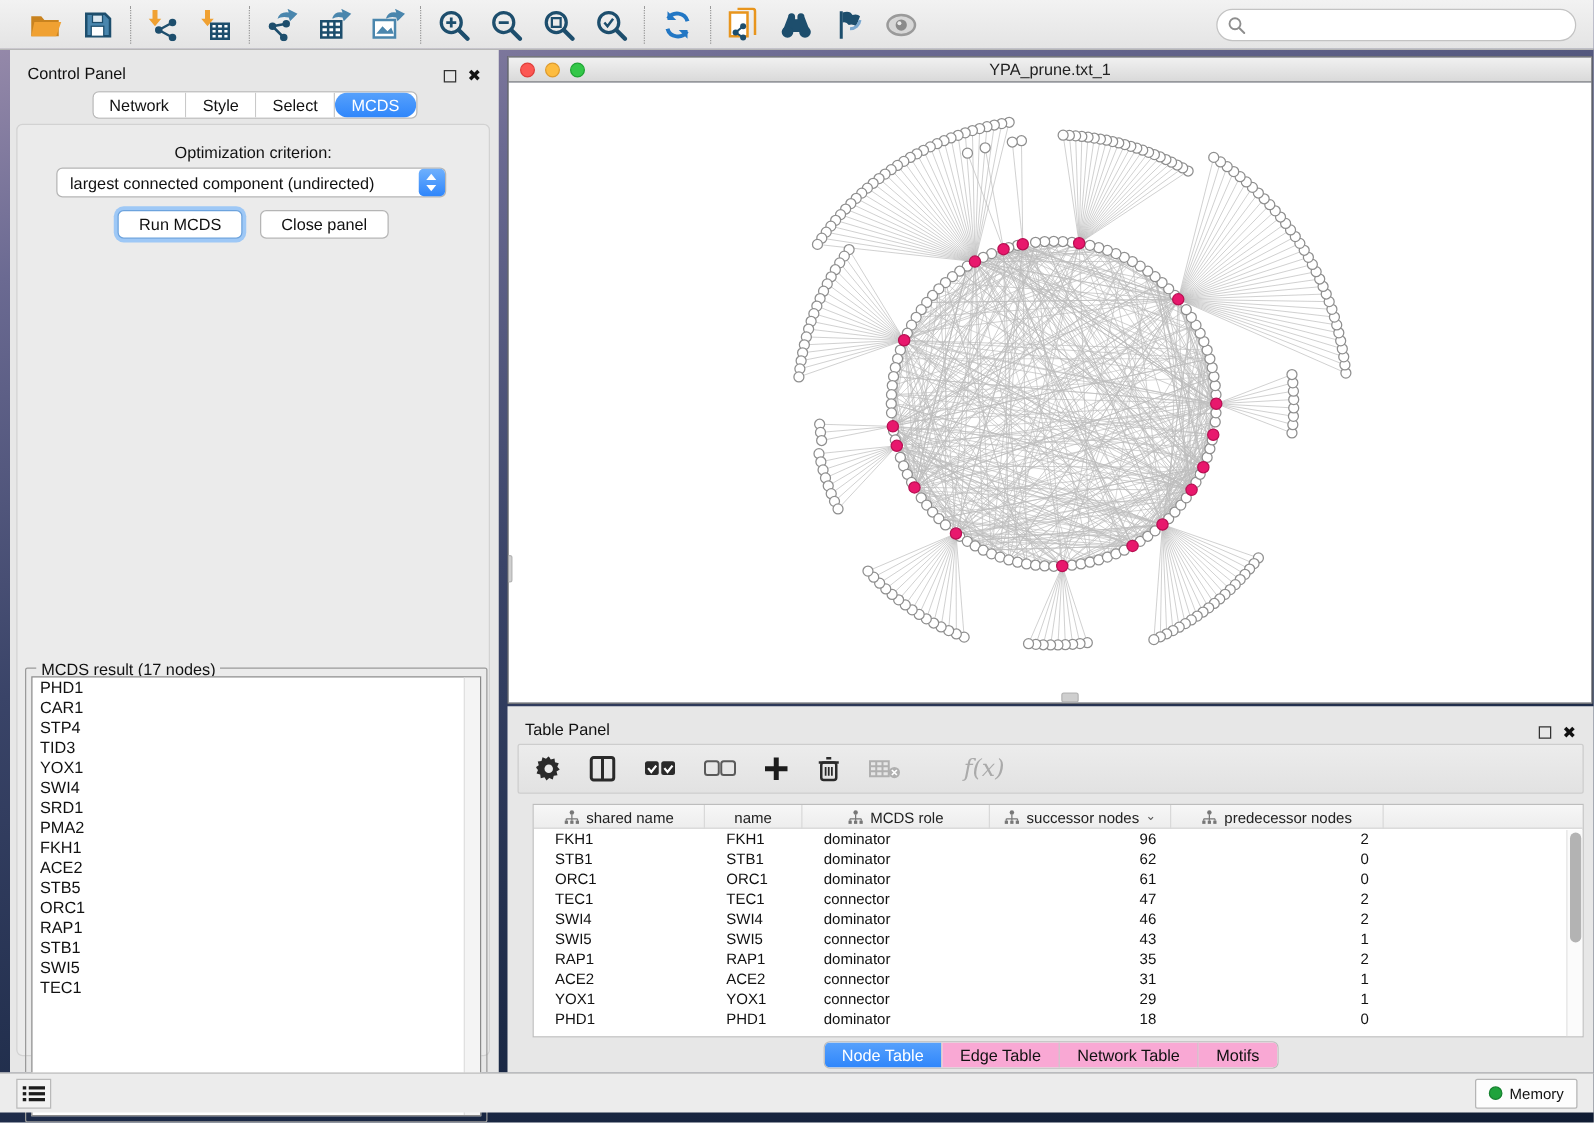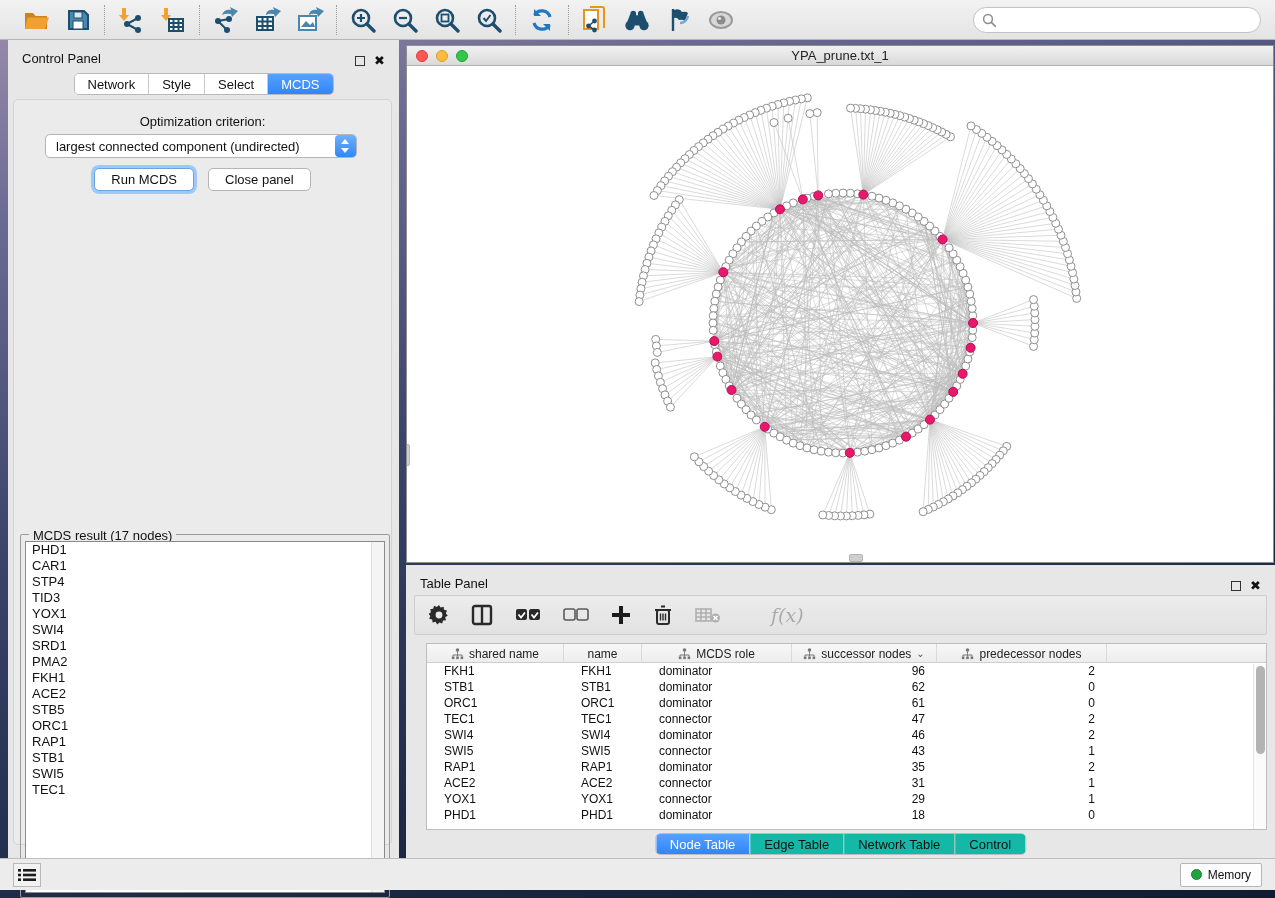--- a/index.html
+++ b/index.html
@@ -24,21 +24,21 @@
   .control-panel { position:absolute; left:8px; top:40px; width:391px; height:818px; background:#e7e7e7; }
   .panel-titlebar { position:absolute; left:0; top:0; right:0; height:26px; display:flex; align-items:flex-end; padding:0 14px; }
   .panel-title { font-size:13px; color:#111; }
   .panel-winbtns { margin-left:auto; display:flex; align-items:center; gap:9px; }
   .float-btn { width:10px; height:10px; border:1.5px solid #333; background:transparent; }
   .close-btn { font-size:13px; font-weight:bold; color:#111; line-height:10px; }
 
   .cp-tabs { position:absolute; top:33px; left:50%; transform:translateX(-50%); display:flex;
              border:1px solid #b9b9b9; border-radius:5px; overflow:hidden; background:#fff; height:22px; }
   .cp-tab { padding:2px 13px; font-size:13px; line-height:17px; background:#fff; border-right:1px solid #c9c9c9; color:#111; }
-  .cp-tab:last-child { border-right:none; }
+  .cp-tab:last-child { border-right:none;border-radius:10px; }
   .cp-tab.active { background:linear-gradient(#57a1fc,#2f86fb); color:#fff; }
 
   .cp-inner { position:absolute; left:5px; right:7px; top:59px; bottom:13px;
               background:#ebebeb; border:1px solid #d2d2d2; border-radius:5px; }
   .opt-label { position:absolute; top:14px; width:100%; text-align:center; font-size:13px; color:#111; }
   .opt-select { position:absolute; left:31px; top:34px; width:312px; height:24px; background:#fff;
                 border:1px solid #b5b5b5; border-radius:5px; display:flex; align-items:center; }
   .opt-select-value { flex:1; padding-left:10px; font-size:13px; color:#111; white-space:nowrap; overflow:hidden; }
   .opt-stepper { width:21px; height:22px; margin-right:0px; border-radius:4px;
                  background:linear-gradient(#6fb0fd,#2f86fb); position:relative; }
@@ -94,21 +94,21 @@
   .c0{width:137px;} .c1{width:78px;} .c2{width:150px;} .c3{width:145px;} .c4{width:170px;} .cf{flex:1; border-right:none;}
   .nt-rows { font-size:12px; color:#111; }
   .nt-row { display:flex; height:16px; line-height:16px; }
   .nt-cell { padding-left:17px; overflow:hidden; white-space:nowrap; }
   .nt-cell.num { text-align:right; padding-right:12px; padding-left:0; }
   .nt-vscroll { position:absolute; right:0; top:20px; bottom:0; width:13px; background:#fbfbfb; border-left:1px solid #e4e4e4; }
   .nt-vthumb { position:absolute; left:2px; top:2px; width:9px; height:88px; background:#b3b3b3; border-radius:5px; }
 
   .tp-tabs { position:absolute; top:268px; left:50%; transform:translateX(-50%); display:flex;
              border:1px solid #bdbdbd; border-radius:5px; overflow:hidden; background:#fff; height:22px; }
-  .tp-tab { padding:2px 14px; font-size:13px; line-height:17px; background:#14b8a6; border-right:1px solid #c9c9c9; color:#111; white-space:nowrap; }
+  .tp-tab { padding:2px 14px; font-size:13px; line-height:17px; background:#f9a8d4; border-right:1px solid #c9c9c9; color:#111; white-space:nowrap; }
   .tp-tab:last-child { border-right:none; }
   .tp-tab.active { background:linear-gradient(#57a1fc,#2f86fb); color:#fff; }
 
   
   .status-bar { position:absolute; left:0; top:858px; width:1275px; height:32px; background:#ececec;
                 border-top:1px solid #bdbdbd; display:flex; align-items:center; padding:0 13px; }
   .list-btn { width:28px; height:24px; background:#f2f2f2; border:1px solid #b9b9b9; display:flex;
               align-items:center; justify-content:center; }
   .memory-btn { margin-left:auto; height:24px; background:#fdfdfd; border:1px solid #b5b5b5; border-radius:2px;
                 display:flex; align-items:center; gap:6px; padding:0 10px; font-size:12px; color:#111; }
@@ -1483,21 +1483,21 @@
         </div>
       <div class="nt-vscroll">
           <div class="nt-vthumb"></div>
         </div>
     </div>
 
     <div class="tp-tabs">
       <div class="tp-tab active">Node Table</div>
       <div class="tp-tab">Edge Table</div>
       <div class="tp-tab">Network Table</div>
-      <div class="tp-tab">Control</div>
+      <div class="tp-tab">Motifs</div>
     </div>
   </div>
 
   <div class="status-bar">
     <div class="list-btn">
       <svg width="18" height="14" viewBox="0 0 18 14">
           <g fill="#1c1c1c">
             <rect x="0" y="1" width="3" height="2.6"></rect>
             <rect x="5" y="1" width="13" height="2.6"></rect>
             <rect x="0" y="5.7" width="3" height="2.6"></rect>

